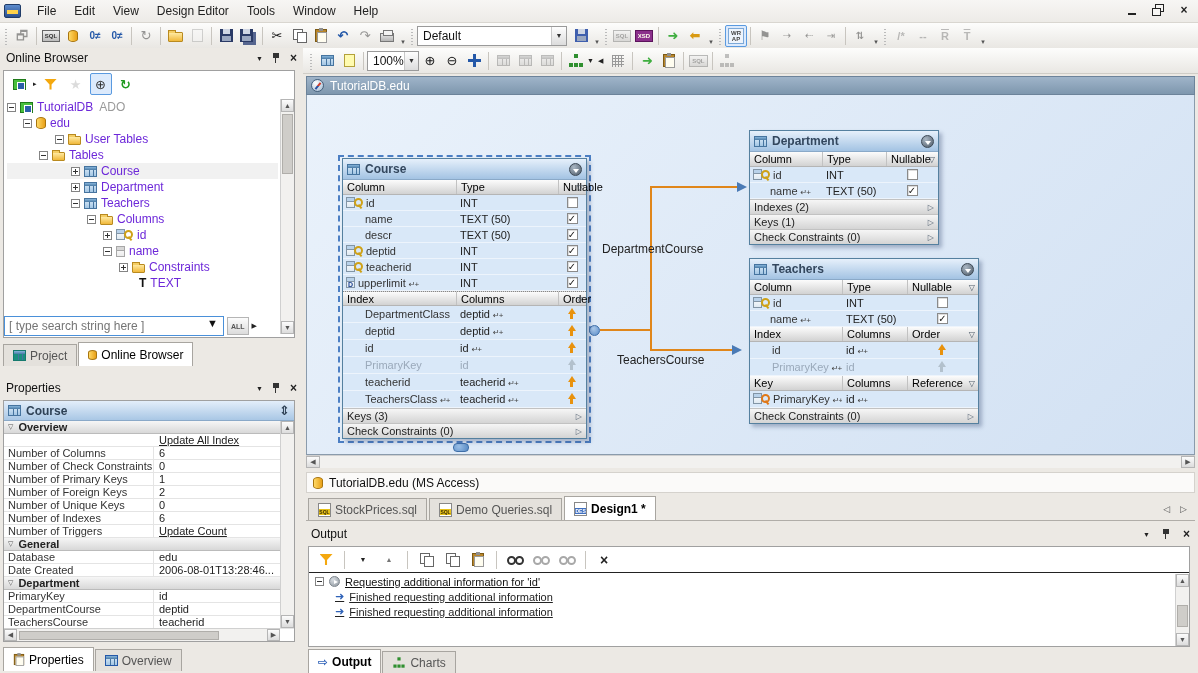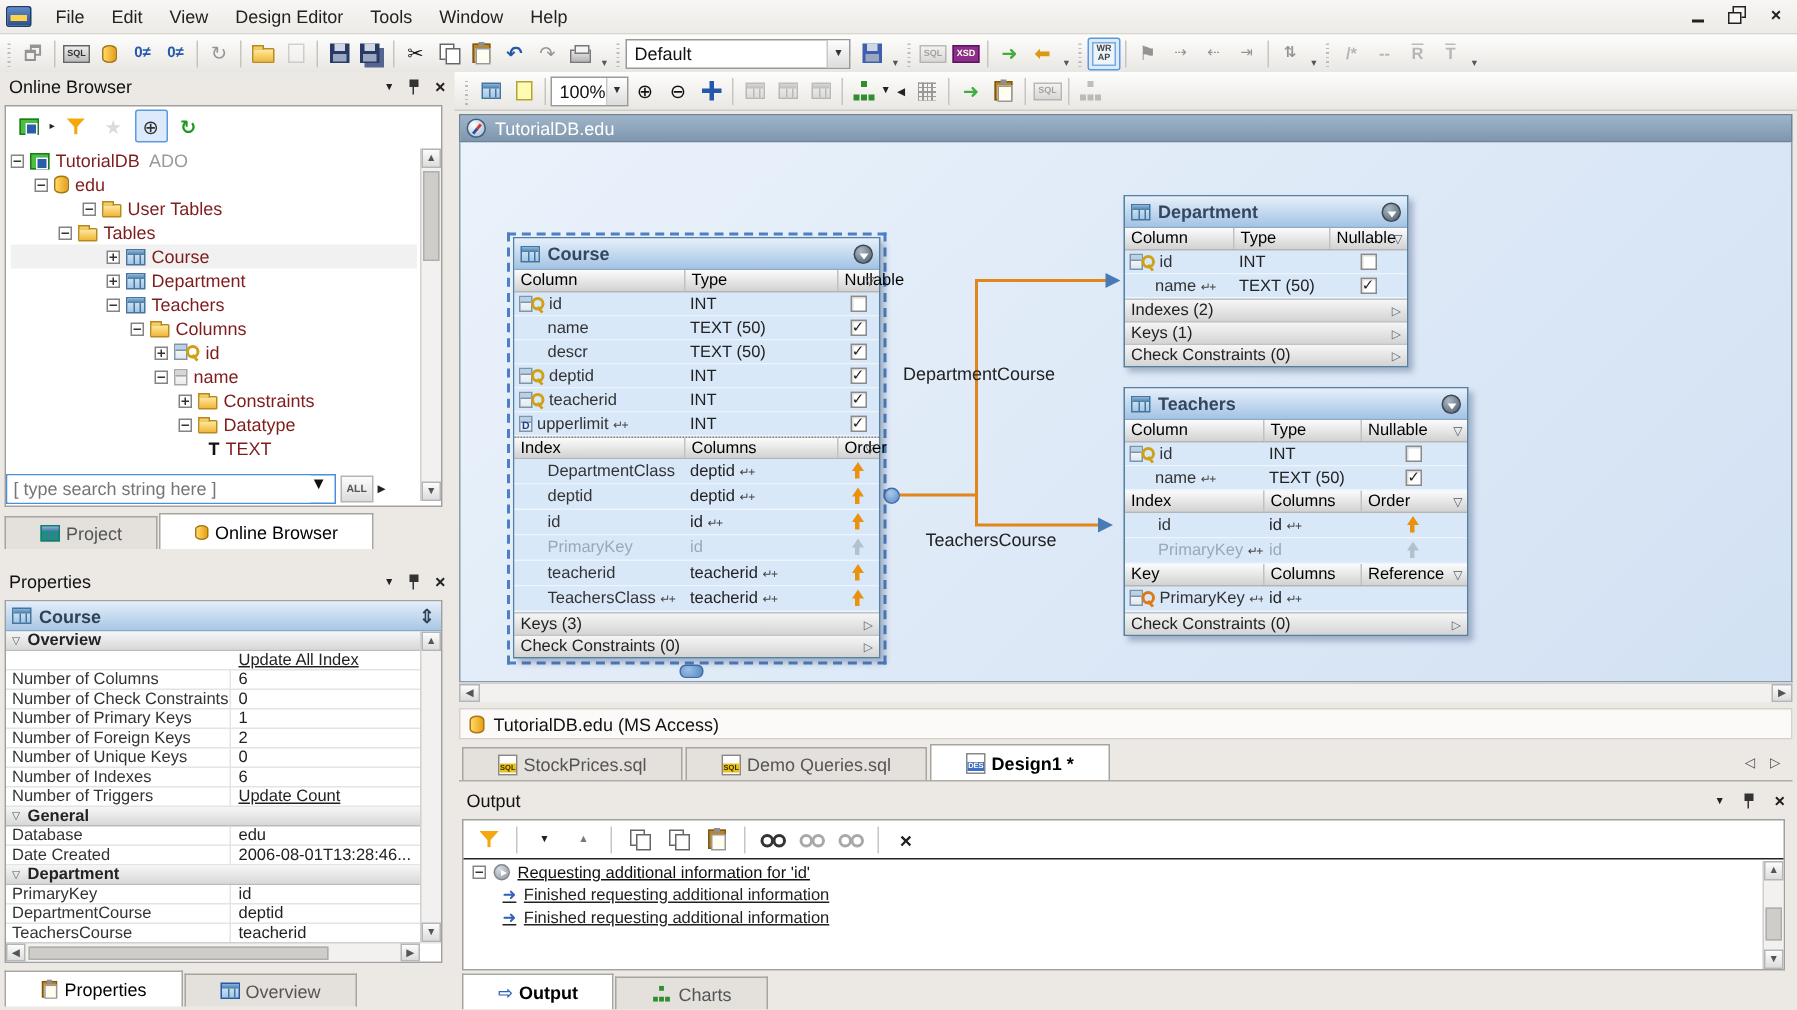--- a/index.html
+++ b/index.html
@@ -104,30 +104,30 @@
   .doc-ico::after { content:"SQL"; position:absolute; bottom:1px; left:0; right:0; background:#e8c21a; color:#3a2d00; font-size:5px; font-weight:bold; line-height:6px; text-align:center; }
   .doc-ico.des::after { content:"DES"; background:#3f6fc0; color:#fff; }
   .sb-btn { background:linear-gradient(#fcfcfc,#dcdcdc); border:1px solid #b5b5b5; color:#555; display:flex; align-items:center; justify-content:center; font-size:7px; }
 
   
   .panel-hdr { position:absolute; left:0; width:303px; height:20px; display:flex; align-items:center; padding:0 6px; font-size:12px; color:#111; background:#ece9e4; }
   .panel-hdr .hicons { margin-left:auto; display:flex; gap:9px; align-items:center; }
   .whitebox { position:absolute; background:#fff; border:1px solid #a0a0a0; }
   .ob-toolbar { position:absolute; left:4px; top:2px; display:flex; align-items:center; gap:3px; }
   .tree-row { display:flex; align-items:center; height:16px; gap:4px; font-size:12px; white-space:nowrap; }
-  .tree-row .lbl { color:#7f1d1d; }
+  .tree-row .lbl { color:#6d28d9; }
   .tree-row .sfx { color:#9a9a9a; margin-left:2px; }
   .vsb { position:absolute; width:14px; background:#f2f1ef; border-left:1px solid #d0d0d0; }
   .hsb { position:absolute; height:13px; background:#f2f1ef; border-top:1px solid #d0d0d0; display:flex; align-items:center; }
   .thumb { background:#cfcdc9; border:1px solid #b0aeaa; }
   .searchwrap { position:absolute; display:flex; align-items:center; gap:3px; }
   .searchbox { width:220px; height:20px; border:1px solid #4a90d9; display:flex; background:#fff; }
   .searchbox input { flex:1; border:none; outline:none; font-size:12px; color:#444; padding:0 4px; font-family:inherit; }
   .tabs { position:absolute; display:flex; align-items:flex-end; gap:1px; }
-  .tab { height:22px; display:flex; align-items:center; gap:4px; padding:0 23px; background:#e4e1dc; border:1px solid #a8a5a0; border-bottom:none; color:#555; font-size:12px; }
+  .tab { height:22px; display:flex; align-items:center; gap:4px; padding:0 9px; background:#e4e1dc; border:1px solid #a8a5a0; border-bottom:none; color:#555; font-size:12px; }
   .tab.active { background:#fff; height:24px; color:#000; }
   .prop-obj-hdr { display:flex; align-items:center; gap:5px; padding:0 4px; height:20px; background:linear-gradient(#e3eefa,#a9c7e5); border-bottom:1px solid #8aa9c8; font-weight:bold; color:#2f4256; font-size:12px; }
   .sec-hdr { height:13px; background:linear-gradient(#f6f6f6,#d8d8d8); border-bottom:1px solid #bbb; display:flex; align-items:center; gap:5px; padding:0 4px; font-weight:bold; color:#222; }
   .sec-hdr .tri { font-size:7px; color:#555; }
   .prow { height:13px; display:grid; grid-template-columns:150px 1fr; align-items:center; border-bottom:1px solid #e4e4e4; }
   .prow .pl { padding-left:4px; color:#333; border-right:1px solid #e4e4e4; overflow:hidden; white-space:nowrap; }
   .prow .pv { padding-left:5px; color:#222; overflow:hidden; white-space:nowrap; }
   .linktxt { color:#2a5db0; text-decoration:underline; }
 
   
@@ -387,25 +387,20 @@
     <div class="tree-row" style="padding-left:96px;">
       <span class="exp"></span>
         <span class="i-col gray"></span>
       <span class="lbl">name</span>
     </div>
     <div class="tree-row" style="padding-left:112px;">
       <span class="exp plus"></span>
         <span class="i-fold"></span>
       <span class="lbl">Constraints</span>
     </div>
-    <div class="tree-row" style="padding-left:112px;">
-      <span class="exp"></span>
-        <span class="i-fold"></span>
-      <span class="lbl">Datatype</span>
-    </div>
     <div class="tree-row" style="padding-left:132px;">
       <span style="font-weight:bold;font-size:12px;">T</span>
       <span class="lbl">TEXT</span>
     </div>
   </div>
   <div class="vsb" style="right:0; top:28px; bottom:3px;">
     <div class="sb-btn" style="height:13px;">▲</div>
     <div class="thumb" style="height:60px; margin:2px 1px;"></div>
     <div class="sb-btn" style="height:13px; position:absolute; bottom:0; left:0; right:0;">▼</div>
   </div>

